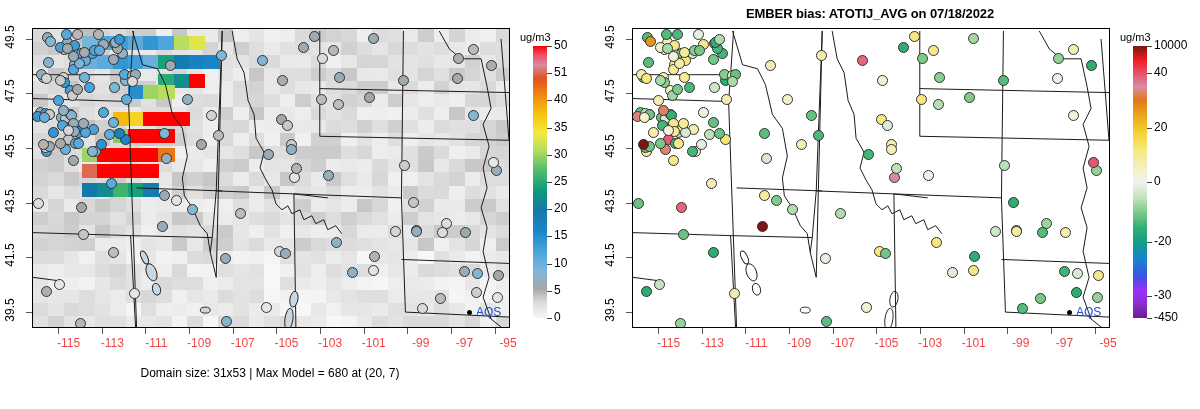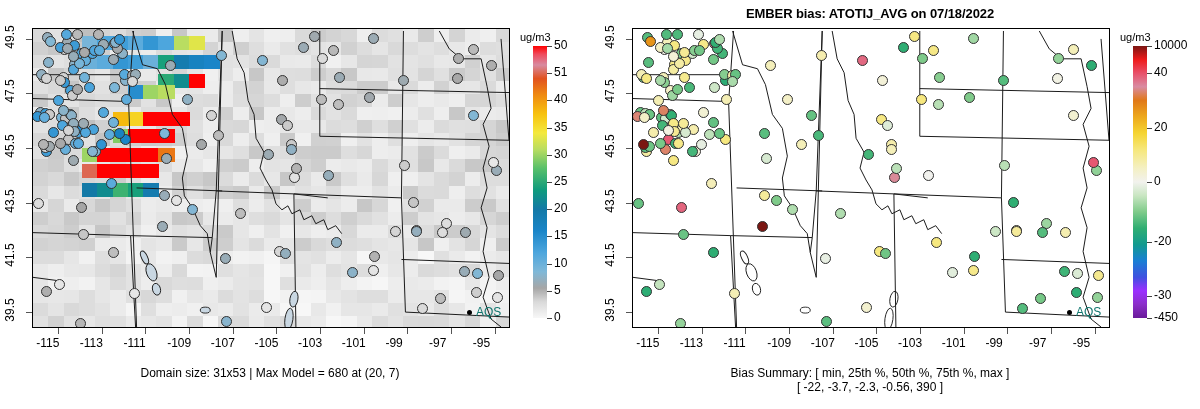--- a/index.html
+++ b/index.html
@@ -67,37 +67,37 @@
   .aqs-dot {
     position: absolute;
     width: 5px; height: 5px;
     border-radius: 50%;
     background: #000;
     margin-left: -2.5px; margin-top: -2.5px;
   }
   .aqs-label {
     position: absolute;
     font-size: 12px;
-    color: #0f766e;
+    color: #1d4ed8;
     white-space: nowrap;
   }
 
   
   .xtick {
     position: absolute;
     width: 1px; height: 6px;
     background: #555;
     top: 328px;
   }
   .xlab {
     position: absolute;
     top: 336px;
     font-size: 12px;
-    color: #000000;
-    text-align: left;
+    color: #ef4444;
+    text-align: right;
     width: 44px;
     margin-left: -22px;
   }
   .ytick {
     position: absolute;
     width: 6px; height: 1px;
     background: #555;
     left: 26px;
   }
   .ylab {
@@ -1456,19 +1456,15 @@
         <div class="cbar-tick" style="left: 547px; top: 182px;"></div>
         <div class="cbar-lab" style="left: 554px; top: 182px;">0</div>
         <div class="cbar-tick" style="left: 547px; top: 127.6px;"></div>
         <div class="cbar-lab" style="left: 554px; top: 127.6px;">20</div>
         <div class="cbar-tick" style="left: 547px; top: 73.2px;"></div>
         <div class="cbar-lab" style="left: 554px; top: 73.2px;">40</div>
         <div class="cbar-tick" style="left: 547px; top: 46px;"></div>
         <div class="cbar-lab" style="left: 554px; top: 46px;">10000</div>
       </div>
 
-    <div class="caption" style="top:366px;">
-      <span class="l1">Bias Summary: [ min, 25th %, 50th %, 75th %, max ]</span>
-      <span class="l2">[ -22,  -3.7,  -2.3,  -0.56,  390 ]</span>
-    </div>
   </div>
 
 </div>
 
 </body></html>

